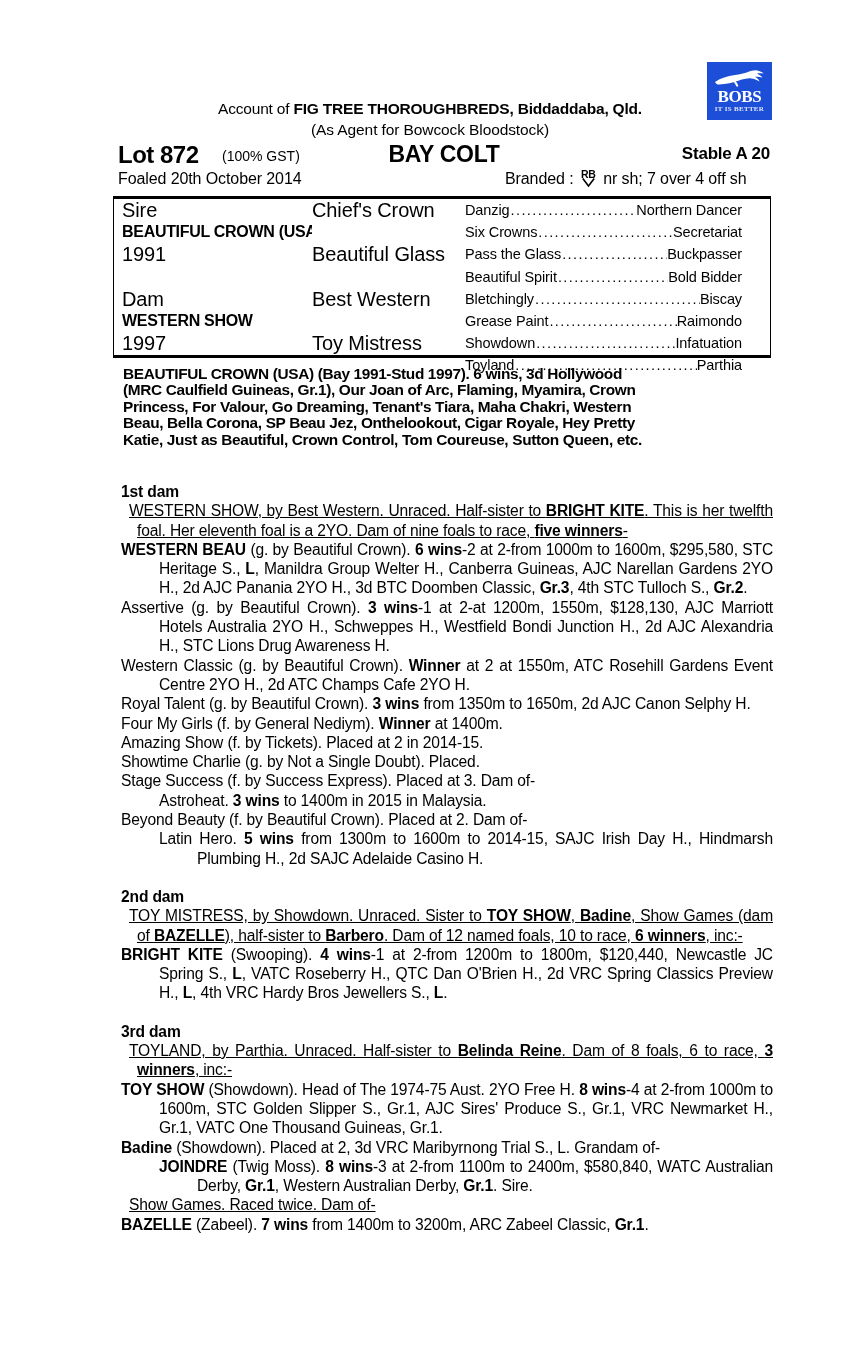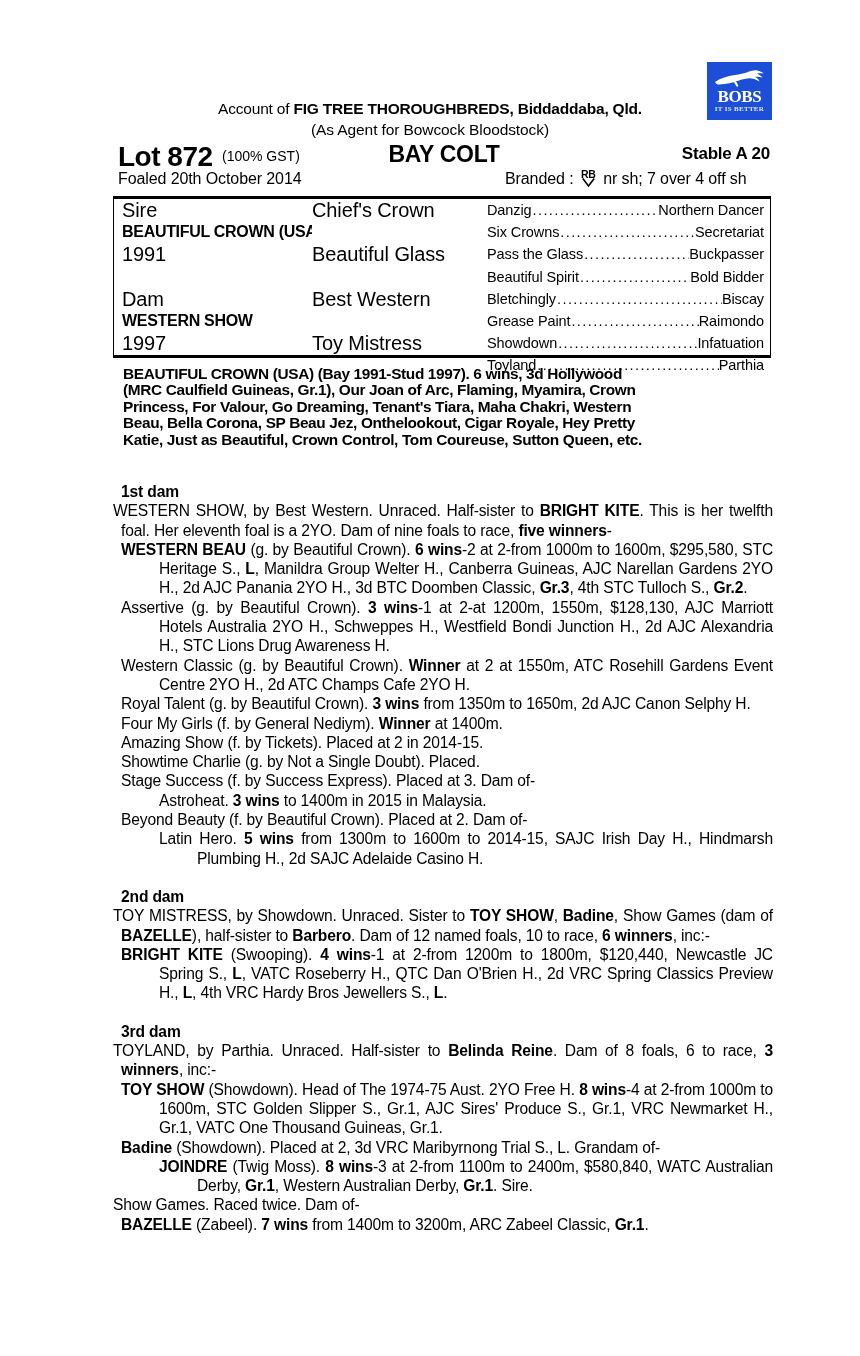--- a/index.html
+++ b/index.html
@@ -90,21 +90,21 @@
     position: absolute;
     left: 118px;
     top: 141px;
     width: 652px;
     height: 27px;
   }
   .lot-no {
     position: absolute;
     left: 0;
     top: 0;
-    font-size: 28px;
+    font-size: 24px;
     font-weight: bold;
     letter-spacing: -0.5px;
   }
   .lot-gst {
     position: absolute;
     left: 104px;
     top: 7px;
     font-size: 14px;
   }
   .colour-sex {
@@ -180,21 +180,21 @@
     border-bottom: 3px solid #000000;
     box-sizing: border-box;
   }
   .ped-inner {
     position: relative;
     width: 100%;
     height: 100%;
   }
   .ped-col1 { position: absolute; left: 8px;   top: 0; width: 190px; }
   .ped-col2 { position: absolute; left: 198px; top: 0; width: 175px; }
-  .ped-col3 { position: absolute; left: 373px; top: 0; width: 277px; }
+  .ped-col3 { position: absolute; left: 351px; top: 0; width: 277px; }
 
   .ped-row {
     height: 22.2px;
     line-height: 22.2px;
     font-size: 20px;
     letter-spacing: -0.1px;
     white-space: nowrap;
     overflow: hidden;
   }
   .ped-row.b {
@@ -259,21 +259,21 @@
     margin-bottom: 0;
     padding-left: 8px;
   }
   .spacer { height: 19px; }
 
   .entry {
     text-align: justify;
     text-justify: inter-word;
   }
   
-  .lvl0 { padding-left: 8px;  text-indent: -8px;  margin-left: 0;  }
+  .lvl0 { padding-left: 8px;  text-indent: -8px;  margin-left: 16px; text-decoration: underline;  }
   .lvl1 { padding-left: 46px; text-indent: -38px; }
   .lvl2 { padding-left: 84px; text-indent: -38px; }
 
   b { font-weight: bold; }
 </style>
 </head>
 <body>
 
 <div id="page">
 

